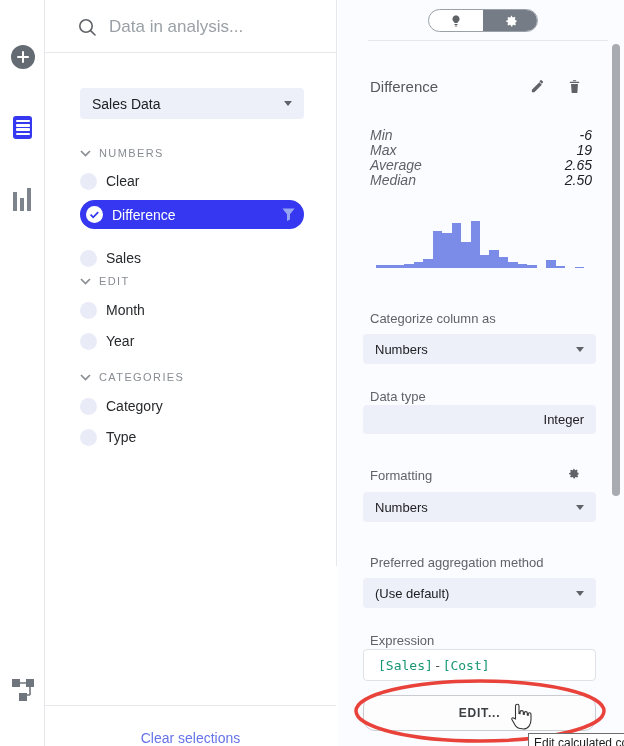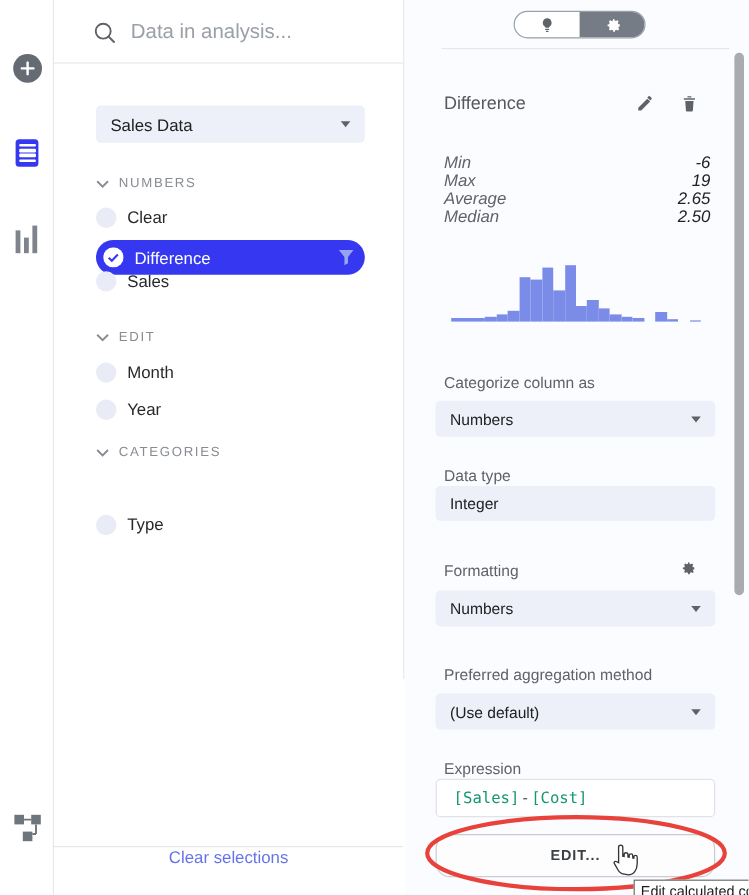--- a/index.html
+++ b/index.html
@@ -28,21 +28,21 @@
 
   .table-select { position:absolute; left:35px; top:88px; width:224px; height:31px; background:var(--field-bg); border-radius:4px; display:flex; align-items:center; padding:0 12px; font-size:14px; cursor:pointer; }
   .caret { width:0; height:0; border-left:4px solid transparent; border-right:4px solid transparent; border-top:5px solid #5f6368; margin-left:auto; }
 
   .sec-head { position:absolute; left:35px; height:20px; display:flex; align-items:center; gap:8px; font-size:11px; letter-spacing:1.4px; color:#878c92; cursor:pointer; }
   .col-row { position:absolute; left:35px; height:28px; display:flex; align-items:center; gap:9px; font-size:14px; color:#27292c; cursor:pointer; }
   .col-dot { width:17px; height:17px; border-radius:50%; background:var(--circle-bg); flex:none; }
   .col-pill { position:absolute; left:35px; top:200px; width:224px; height:29px; border-radius:15px; background:var(--accent); display:flex; align-items:center; gap:9px; padding:0 8px 0 6px; color:#fff; font-size:14px; font-weight:500; cursor:pointer; }
   .pill-funnel { margin-left:auto; }
 
-  .panel-foot { position:absolute; left:0; top:705px; width:100%; height:41px; border-top:1px solid var(--divider); display:flex; align-items:flex-start; justify-content:center; }
+  .panel-foot { position:absolute; left:0; top:705px; width:100%; height:41px; border-top:1px solid var(--divider); display:flex; align-items:flex-end; justify-content:center; }
   .clear-link { color:var(--link); font-size:14px; cursor:pointer; }
 
   
   #right-panel { position:absolute; left:338px; top:0; width:286px; height:746px; background:#fbfcff; overflow:hidden; }
   .top-divider { position:absolute; left:30px; top:40px; width:240px; height:1px; background:var(--divider); }
   .toggle { position:absolute; left:90px; top:9px; width:110px; height:23px; border:1px solid #99a0a8; border-radius:12px; overflow:hidden; display:flex; background:#fff; }
   .toggle-half { flex:1; display:flex; align-items:center; justify-content:center; cursor:pointer; }
   .toggle-half.active { background:var(--toggle-gray); }
 
   .scroll-thumb { position:absolute; left:274px; top:44px; width:8px; height:452px; border-radius:4px; background:var(--scrollbar); cursor:grab; }
@@ -55,21 +55,21 @@
   .stats { position:absolute; left:32px; top:128px; width:222px; font-size:14px;font-style:italic; }
   .stat-row { display:flex; height:15px; line-height:15px; }
   .stat-label { color:var(--label-gray); }
   .stat-value { margin-left:auto; color:#202124; }
 
   .histogram { position:absolute; left:38px; top:219px; width:208px; height:49px; display:flex; align-items:flex-end; }
   .hbar { flex:1 1 0; background:var(--hist); }
 
   .fld-label { position:absolute; left:32px; font-size:13px; color:var(--label-gray); }
   .fld-select, .fld-box { position:absolute; left:25px; width:233px; height:30px; background:var(--field-bg); border-radius:4px; display:flex; align-items:center; padding:0 12px; font-size:13px; color:#202124; cursor:pointer; }
-  .fld-box { cursor:default; }
+  .fld-box { cursor:default;justify-content:flex-end; }
   .gear-btn { position:absolute; left:228px; top:466px; cursor:pointer; }
 
   .expr-box { position:absolute; left:25px; top:649px; width:233px; height:32px; background:#fff; border:1px solid #dfe2e6; border-radius:4px; display:flex; align-items:center; padding:0 14px; font-family:"DejaVu Sans Mono", monospace; font-size:13px; }
   .tok-col { color:var(--green); }
   .tok-op { color:#50555b; padding:0 1px; }
 
   .edit-btn { position:absolute; left:25px; top:695px; width:233px; height:36px; background:#fdfdfe; border:1px solid #c9ccd1; border-radius:12px; font-family:"Liberation Sans",sans-serif; font-size:12px; font-weight:bold; letter-spacing:.8px; color:#3c4043; cursor:pointer; }
 
   .red-ellipse { position:absolute; left:14px; top:678px; pointer-events:none; }
   .hand-cursor { position:absolute; left:172px; top:699px; pointer-events:none; }
@@ -146,21 +146,21 @@
     <div class="col-pill">
       <svg width="17" height="17" viewBox="0 0 17 17">
         <circle cx="8.5" cy="8.5" r="8.5" fill="#fff"></circle>
         <path d="M4.6 8.7l2.6 2.6 5-5.2" fill="none" stroke="#3538f0" stroke-width="1.8"></path>
       </svg>
       <span>Difference</span>
       <svg class="pill-funnel" width="15" height="15" viewBox="0 0 16 16">
         <path d="M1.5 1.5h13L9.6 7.6v5.6L6.4 15V7.6Z" fill="#96a4f2"></path>
       </svg>
     </div>
-    <div class="col-row" style="top:220px">
+    <div class="col-row" style="top:244px">
       <span class="col-dot"></span>
       <span>Sales</span>
     </div>
 
     <div class="sec-head" style="top:271px">
       <svg width="11" height="7" viewBox="0 0 11 7">
           <path d="M1 1l4.5 4.5L10 1" fill="none" stroke="#878c92" stroke-width="1.6"></path>
         </svg>
       <span>EDIT</span>
     </div>
@@ -171,20 +171,24 @@
     <div class="col-row" style="top:327px">
       <span class="col-dot"></span>
       <span>Year</span>
     </div>
 
     <div class="sec-head" style="top:367px">
       <svg width="11" height="7" viewBox="0 0 11 7">
           <path d="M1 1l4.5 4.5L10 1" fill="none" stroke="#878c92" stroke-width="1.6"></path>
         </svg>
       <span>CATEGORIES</span>
+    </div>
+    <div class="col-row" style="top:392px">
+      <span class="col-dot"></span>
+      <span>Category</span>
     </div>
     <div class="col-row" style="top:423px">
       <span class="col-dot"></span>
       <span>Type</span>
     </div>
 
     <div class="panel-foot">
       <span class="clear-link">Clear selections</span>
     </div>
   </div>

